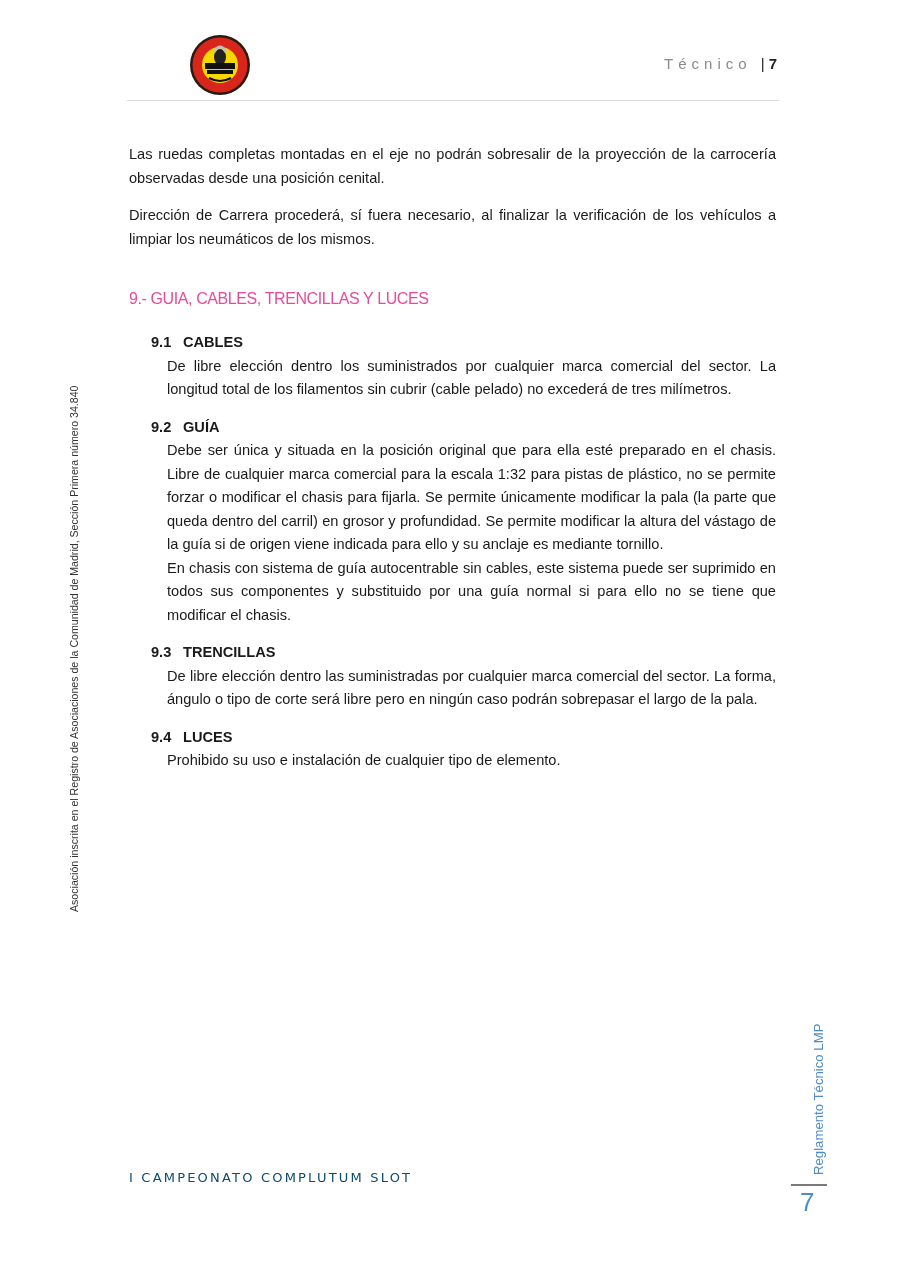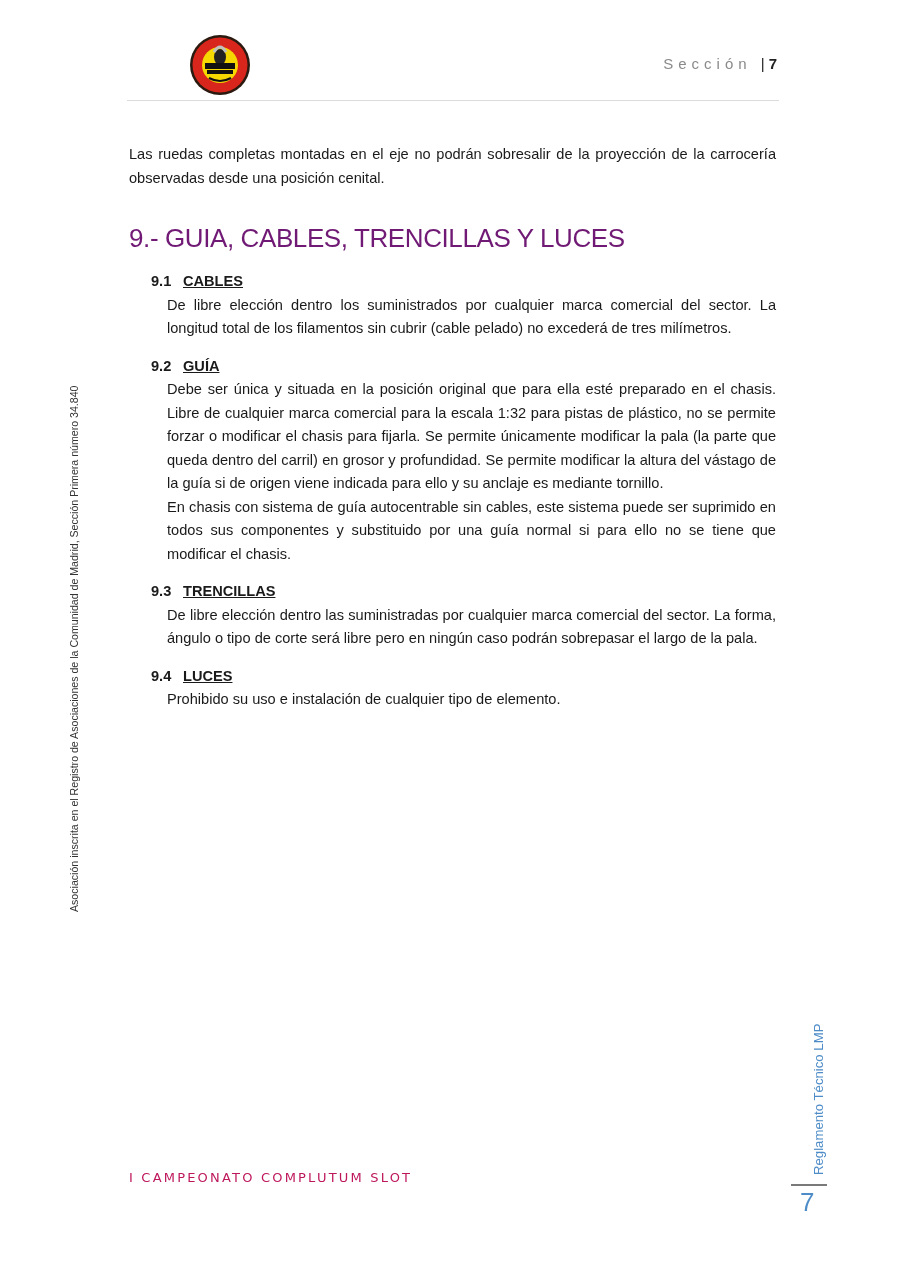--- a/index.html
+++ b/index.html
@@ -6,31 +6,31 @@
   body { width:905px; height:1280px; position:relative; overflow:hidden;
          font-family:"Liberation Sans", sans-serif; color:#1a1a1a; }
   .logo { position:absolute; left:189px; top:34px; width:62px; height:62px; }
   .page-label { position:absolute; right:128px; top:55px; font-size:15px; color:#8a8a8a;
                 letter-spacing:5px; }
   .page-label .num { color:#222; font-weight:bold; letter-spacing:0; }
   .page-label .sep { color:#222; letter-spacing:0; margin:0 4px 0 0; }
   .header-rule { position:absolute; left:127px; top:100px; width:652px; height:1px; background:#dcdcdc; }
   .content { position:absolute; left:129px; top:143px; width:647px; font-size:14.6px; line-height:23.5px; }
   .para { margin:0 0 14px 0; text-align:justify; }
-  .h1 { color:#701a75; font-size:26px; letter-spacing:-0.4px; margin:34px 0 18px 0; line-height:28px; }
+  .h1 { color:#ec4899; font-size:16px; letter-spacing:-0.4px; margin:34px 0 18px 0; line-height:28px; }
   .sec { margin:0 0 14px 22px; }
   .sec-head { font-weight:bold; }
   .sec-num { display:inline-block; width:32px; }
-  .sec-title { text-decoration:underline; }
+  .sec-title { }
   .sec-body { margin-left:16px; text-align:justify; }
   .sec-body p { margin:0; }
   .side-text { position:absolute; left:68px; top:912px; transform-origin:0 0; transform:rotate(-90deg);
                white-space:nowrap; font-size:10.6px; color:#333; width:555px; }
   .footer-title { position:absolute; left:129px; top:1170px; font-size:13px; letter-spacing:2.2px;
-                  color:#be185d; font-family:"DejaVu Sans", sans-serif; font-weight:normal; }
+                  color:#0c4a6e; font-family:"DejaVu Sans", sans-serif; font-weight:normal; }
   .side-footer { position:absolute; left:811px; top:1175px; transform-origin:0 0; transform:rotate(-90deg);
                  white-space:nowrap; font-size:13.2px; color:#4e8cc8; }
   .footer-rule { position:absolute; left:791px; top:1184px; width:36px; height:1.5px; background:#7a7a7a; }
   .footer-num { position:absolute; left:800px; top:1187px; font-size:26px; color:#4e8cc8; }
 </style>
 </head>
 <body>
 
 <div class="logo">
   <svg width="62" height="62" viewBox="0 0 62 62">
@@ -39,30 +39,31 @@
     <circle cx="31" cy="31" r="18" fill="#f5d800"></circle>
     <ellipse cx="31" cy="23" rx="6" ry="8" fill="#222"></ellipse>
     <path d="M25 18 Q31 8 37 18" stroke="#c0c0c0" stroke-width="3" fill="none"></path>
     <rect x="16" y="29" width="30" height="6" fill="#111"></rect>
     <rect x="18" y="36" width="26" height="4" fill="#111"></rect>
     <path d="M20 44 Q31 50 42 44" stroke="#111" stroke-width="2" fill="none"></path>
   </svg>
 </div>
 
 <div class="page-label">
-  <span>Sección</span>
+  <span>Técnico</span>
   <span class="sep">|</span><span class="num">7</span>
 </div>
 
 <div class="header-rule"></div>
 
 <div class="side-text">Asociación inscrita en el Registro de Asociaciones de la Comunidad de Madrid, Sección Primera número 34.840</div>
 
 <div class="content">
   <p class="para">Las ruedas completas montadas en el eje no podrán sobresalir de la proyección de la carrocería observadas desde una posición cenital.</p>
+  <p class="para">Dirección de Carrera procederá, sí fuera necesario, al finalizar la verificación de los vehículos a limpiar los neumáticos de los mismos.</p>
 
   <div class="h1">9.- GUIA, CABLES, TRENCILLAS  Y LUCES</div>
 
   <div class="sec">
     <div class="sec-head">
       <span class="sec-num">9.1</span><span class="sec-title">CABLES</span>
     </div>
     <div class="sec-body">
       <p>De libre elección dentro los suministrados por cualquier marca comercial del sector. La longitud total de los filamentos sin cubrir (cable pelado) no excederá de tres milímetros.</p>
     </div>

